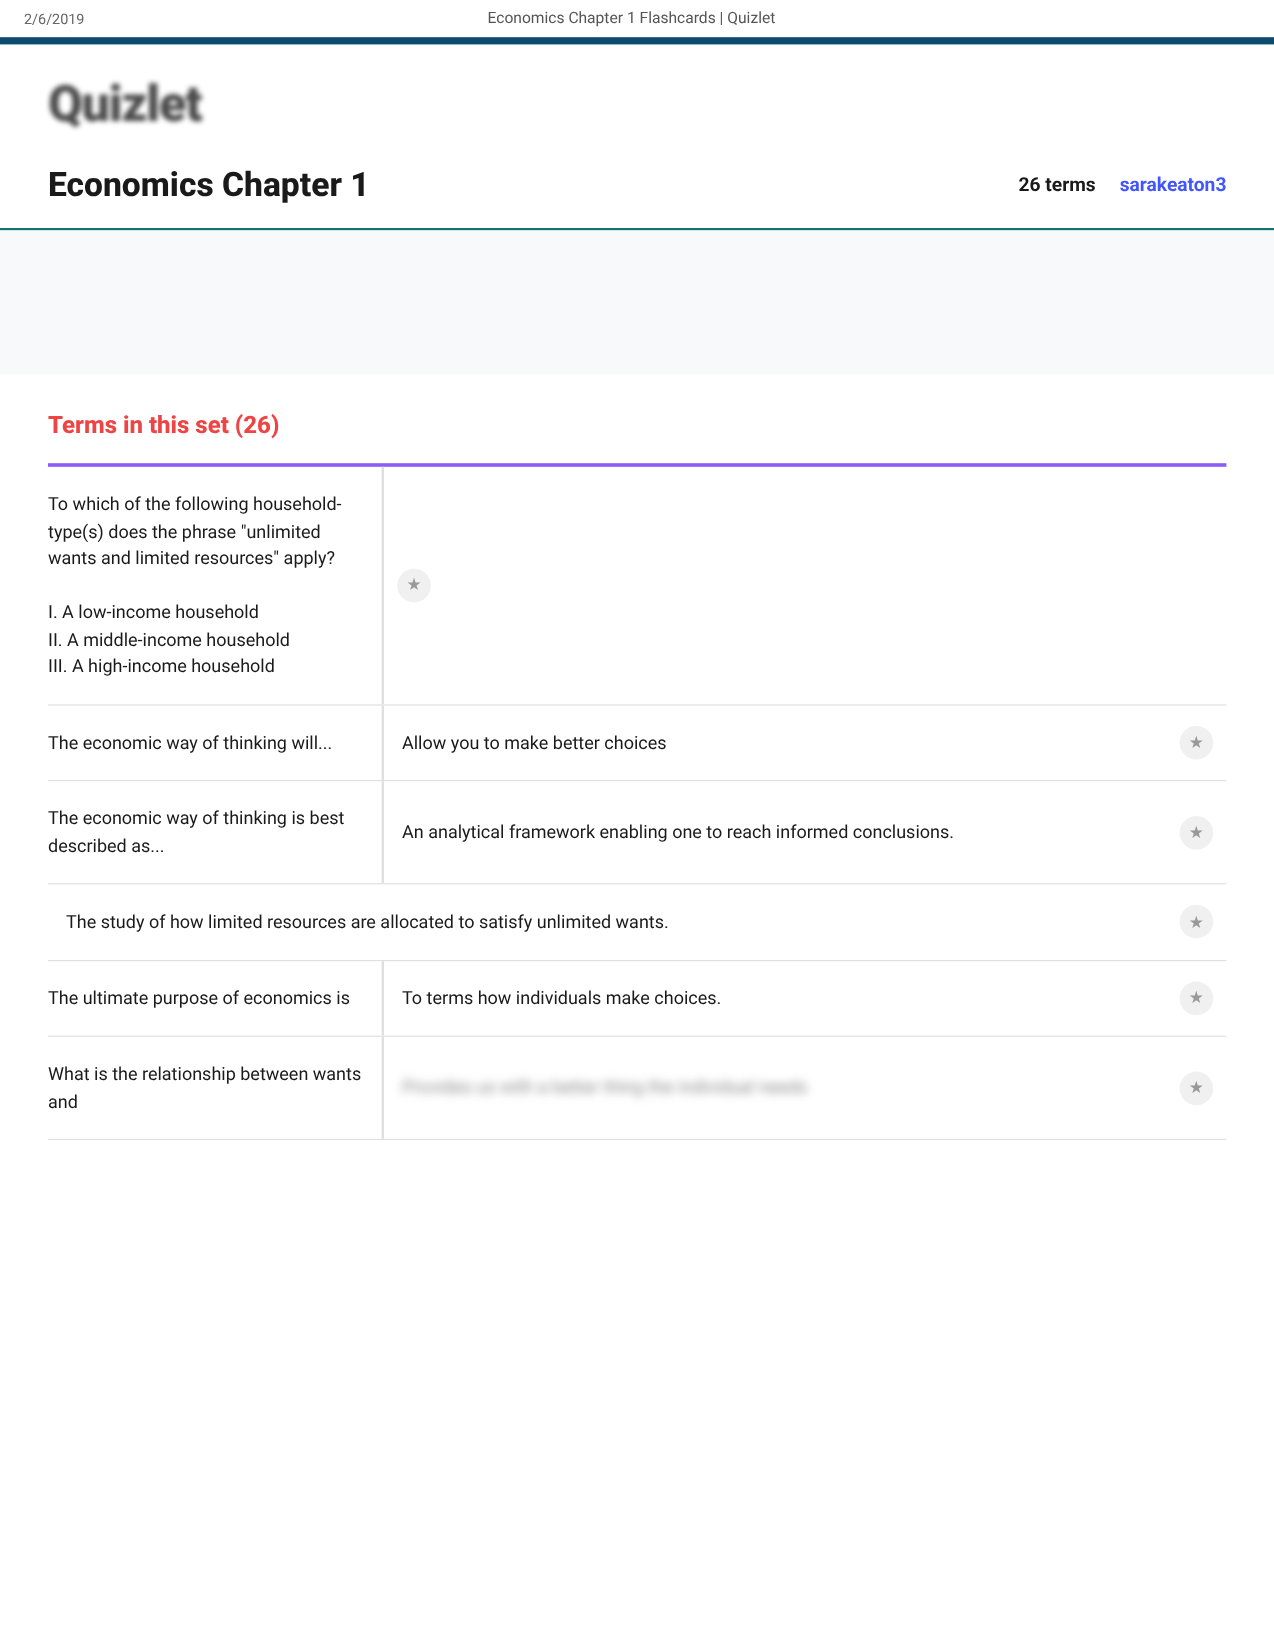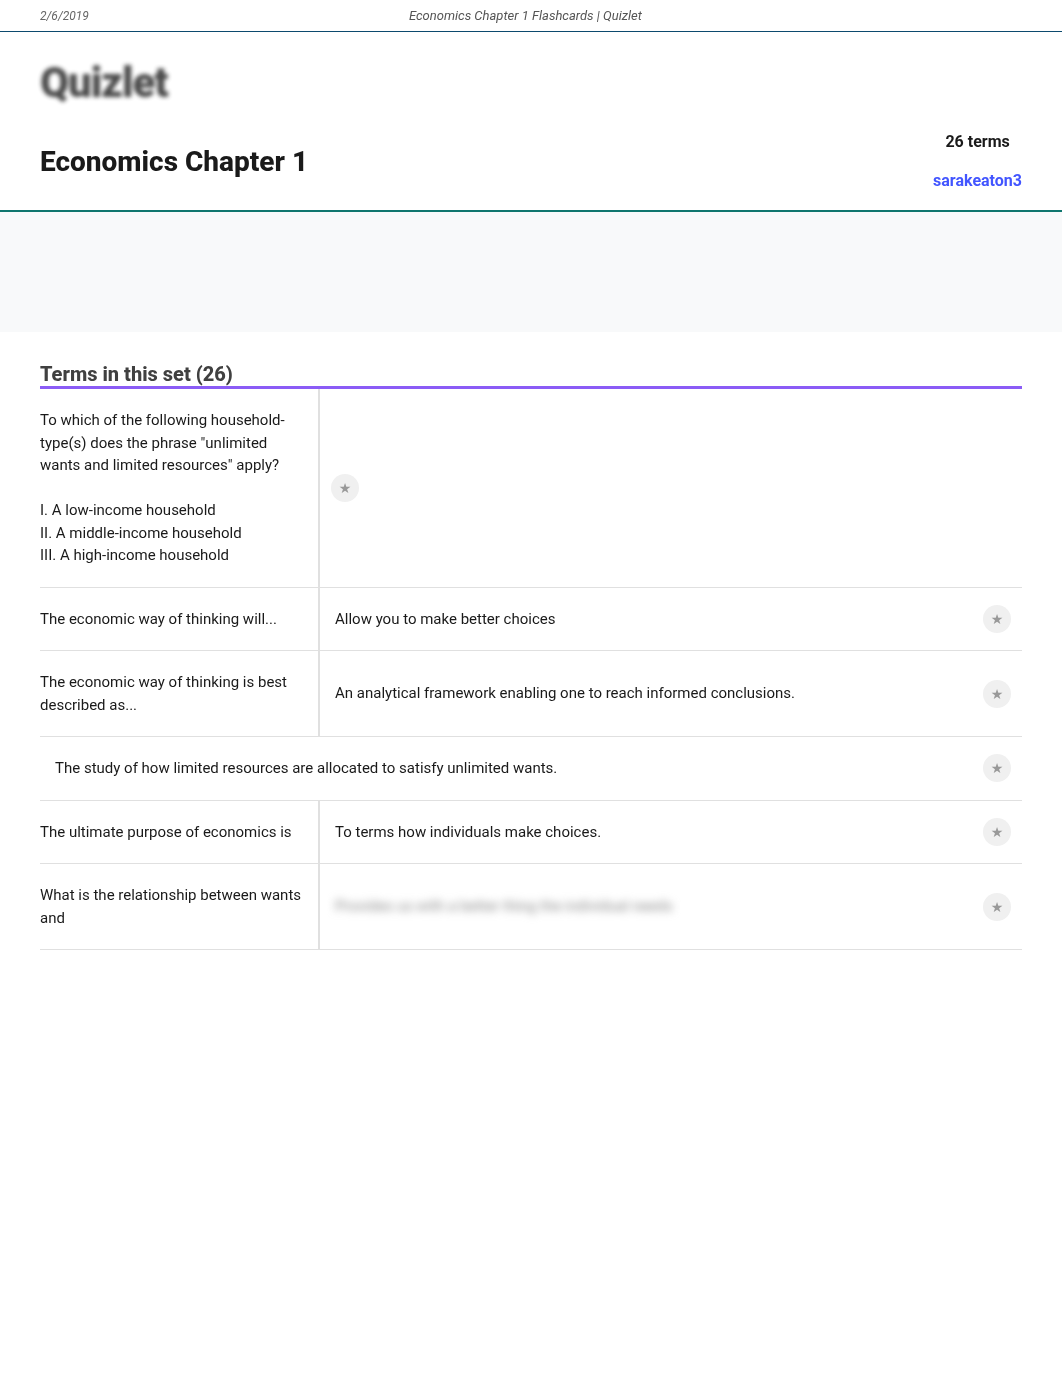--- a/index.html
+++ b/index.html
@@ -13,23 +13,22 @@
       background: #fff;
       color: #333;
       width: 1062px;
       min-height: 1377px;
     }
 
     .top-bar {
       display: flex;
       justify-content: space-between;
       align-items: center;
-      padding: 8px 40px;
-      border-bottom: 1px solid #0c4a6e;
-      font-style: italic;
+      padding: 8px 20px;
+      border-bottom: 6px solid #0c4a6e;
     }
 
     .date-text {
       font-size: 12px;
       color: #666;
     }
 
     .page-title-bar {
       font-size: 13px;
       color: #555;
@@ -68,21 +67,20 @@
     .set-title {
       font-size: 28px;
       font-weight: 800;
       color: #1a1a1a;
     }
 
     .header-meta {
       display: flex;
       align-items: center;
       gap: 20px;
-      flex-direction: column;
     }
 
     .terms-count {
       font-size: 16px;
       font-weight: 700;
       color: #1a1a1a;
     }
 
     .author-link {
       font-size: 16px;
@@ -97,21 +95,22 @@
       margin-bottom: 0;
     }
 
     .terms-section {
       padding: 30px 40px;
     }
 
     .terms-heading {
       font-size: 20px;
       font-weight: 800;
-      color: #404040;
+      color: #ef4444;
+      margin-bottom: 20px;
     }
 
     .flashcard-table {
       width: 100%;
       border-collapse: collapse;
     }
 
     .flashcard-row {
       border-bottom: 1px solid #e0e0e0;
       display: flex;

